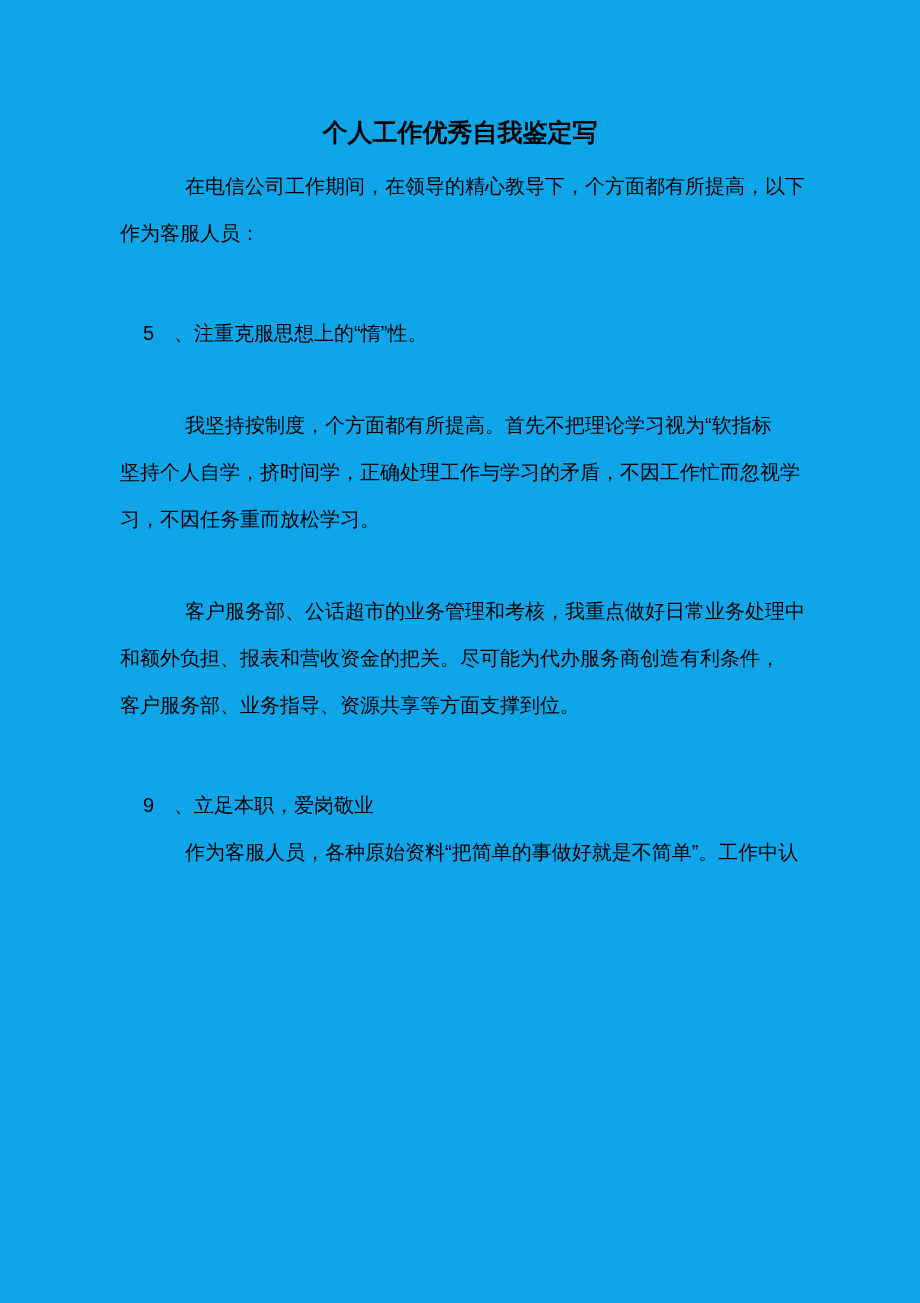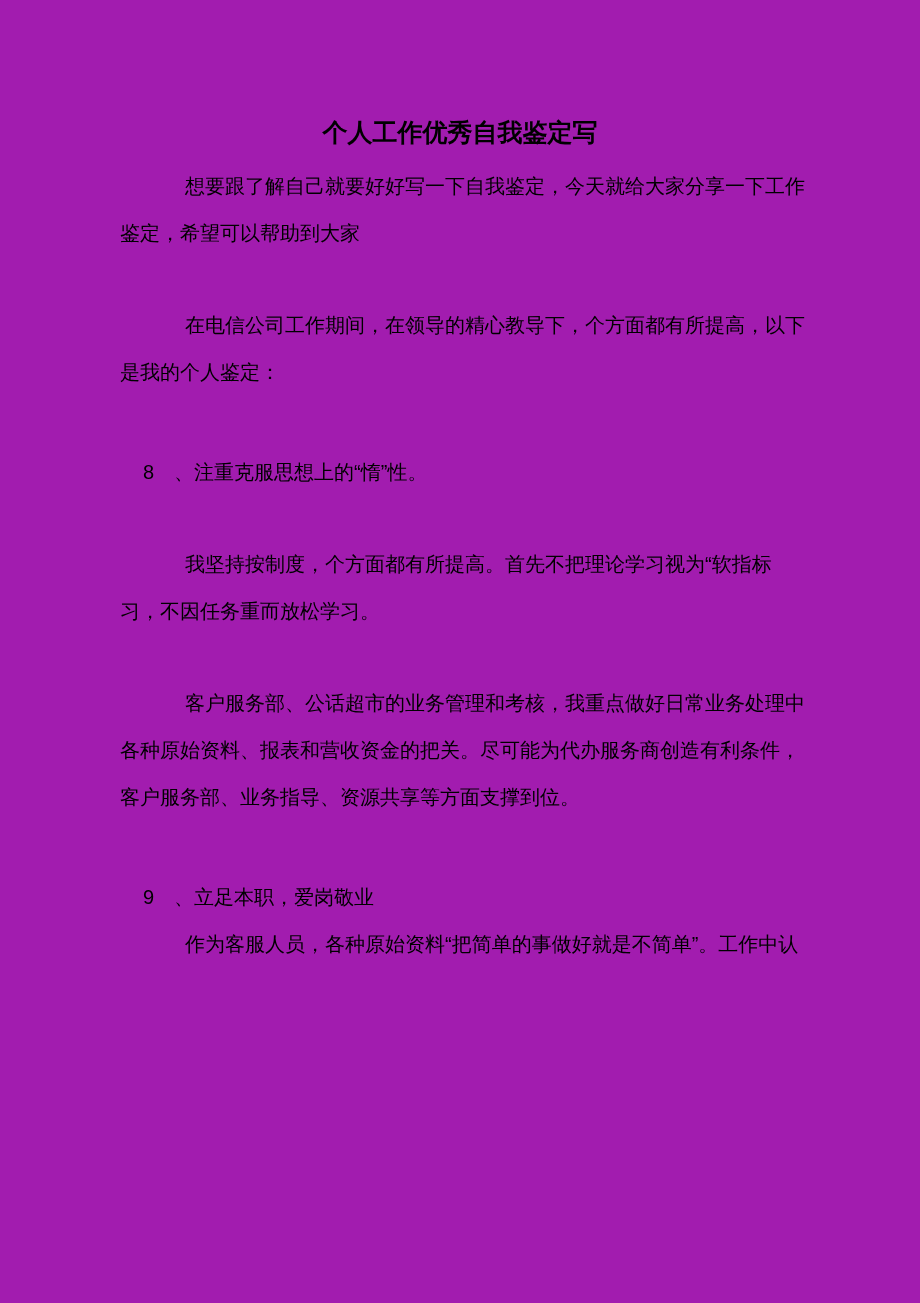--- a/index.html
+++ b/index.html
@@ -10,21 +10,21 @@
     width: 920px;
     height: 1303px;
     background: #ffffff;
     color: #000000;
     font-family: "Liberation Sans", sans-serif;
   }
   .page {
     position: relative;
     width: 920px;
     height: 1303px;
-    background: #a21caf;
+    background: #0ea5e9;
     overflow: hidden;
   }
   .content {
     padding: 0 120px;
   }
   .doc-title {
     font-size: 25px;
     font-weight: bold;
     line-height: 34px;
     text-align: center;
@@ -53,43 +53,40 @@
   }
 </style>
 </head>
 <body>
 
 <div class="page">
   <div class="content">
 
     <h1 class="doc-title">个人工作优秀自我鉴定写</h1>
 
-    <p class="block">
-      <span class="line indent">想要跟了解自己就要好好写一下自我鉴定，今天就给大家分享一下工作</span>
-      <span class="line">鉴定，希望可以帮助到大家</span>
-    </p>
 
     <p class="block">
       <span class="line indent">在电信公司工作期间，在领导的精心教导下，个方面都有所提高，以下</span>
-      <span class="line">是我的个人鉴定：</span>
+      <span class="line">作为客服人员：</span>
     </p>
 
     <p class="block item">
-      <span class="line">8　、注重克服思想上的“惰”性。</span>
+      <span class="line">5　、注重克服思想上的“惰”性。</span>
     </p>
 
     <p class="block">
       <span class="line indent">我坚持按制度，个方面都有所提高。首先不把理论学习视为“软指标</span>
+      <span class="line">坚持个人自学，挤时间学，正确处理工作与学习的矛盾，不因工作忙而忽视学</span>
       <span class="line">习，不因任务重而放松学习。</span>
     </p>
 
 
     <p class="block">
       <span class="line indent">客户服务部、公话超市的业务管理和考核，我重点做好日常业务处理中</span>
-      <span class="line">各种原始资料、报表和营收资金的把关。尽可能为代办服务商创造有利条件，</span>
+      <span class="line">和额外负担、报表和营收资金的把关。尽可能为代办服务商创造有利条件，</span>
       <span class="line">客户服务部、业务指导、资源共享等方面支撑到位。</span>
     </p>
 
     <p class="block item no-gap">
       <span class="line">9　、立足本职，爱岗敬业</span>
     </p>
 
     <p class="block no-gap">
       <span class="line indent">作为客服人员，各种原始资料“把简单的事做好就是不简单”。工作中认</span>
     </p>

